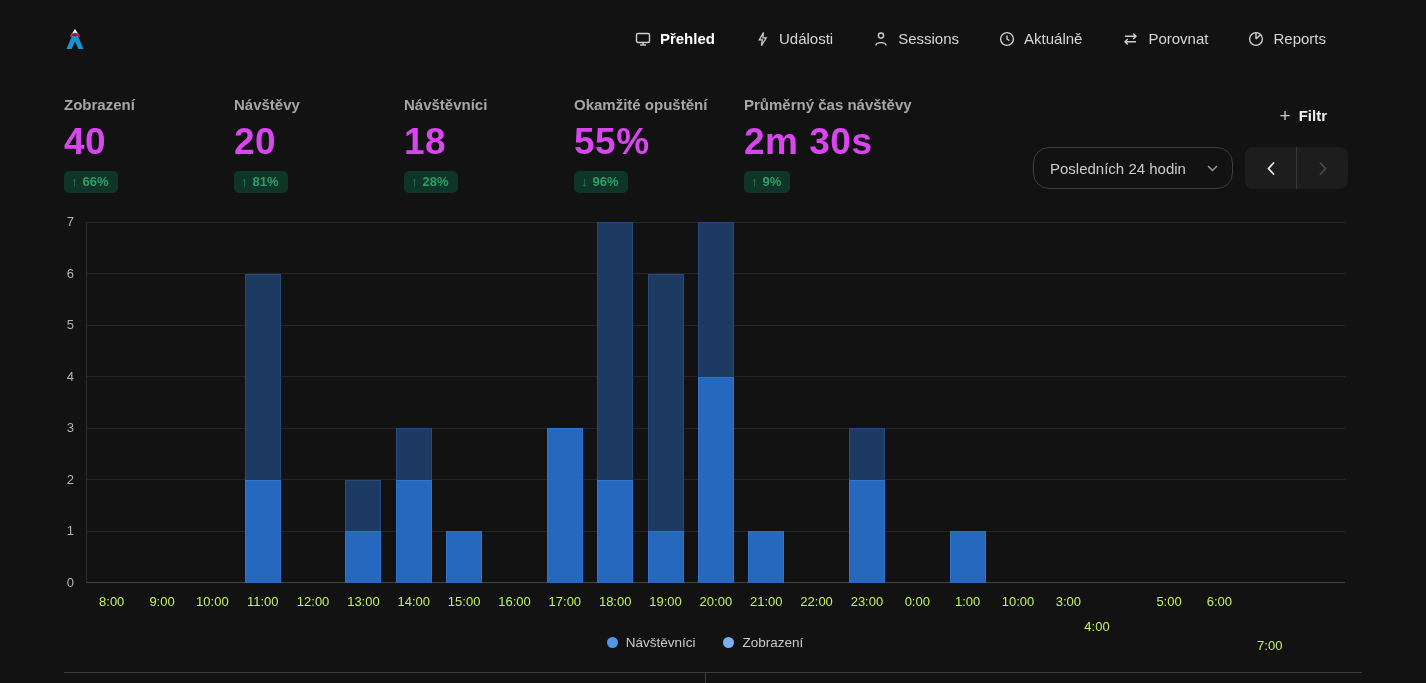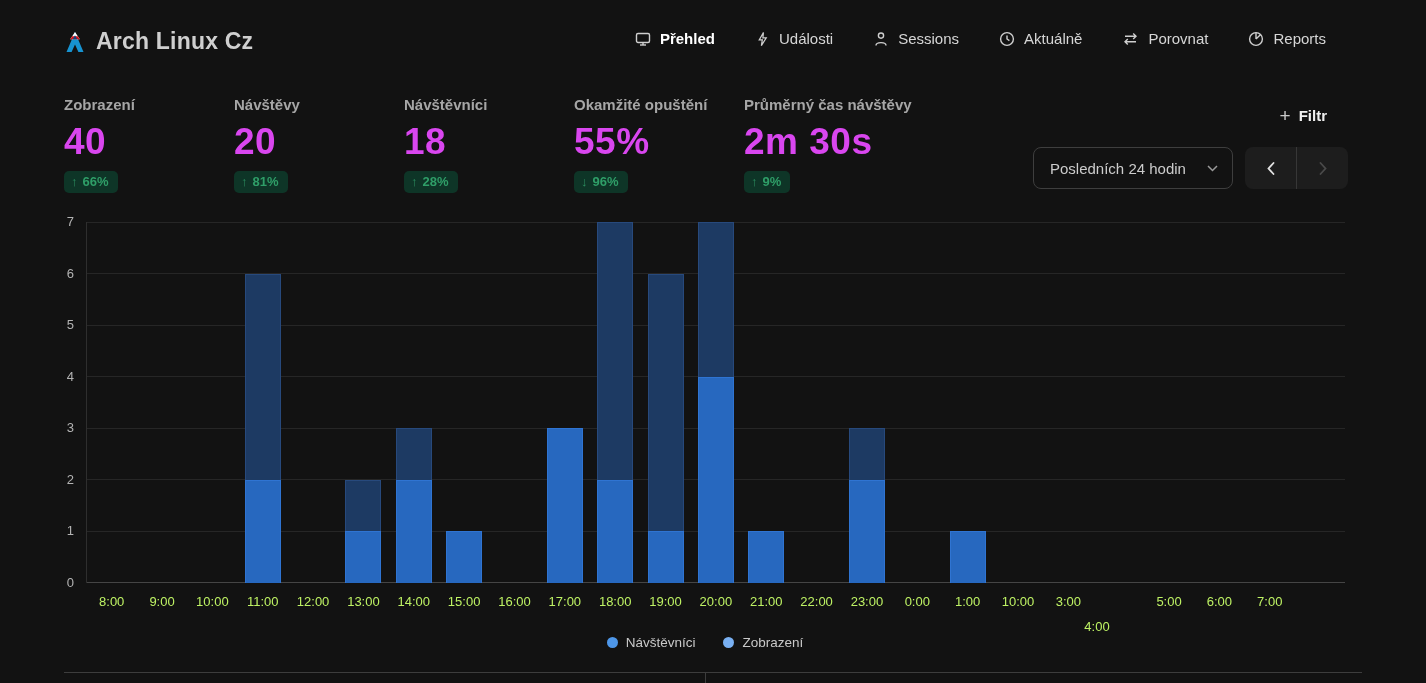--- a/index.html
+++ b/index.html
@@ -30,21 +30,21 @@
     background:#0e3527; border-radius:5px;
     font-size:13px; font-weight:700; color:#2f9e68;
   }
   .stat-badge .arrow { font-size:13px; font-weight:400; color:#2c8f60; }
   
   .filter-btn { position:absolute; right:99px; top:106px; display:flex; align-items:center; gap:8px;
     font-size:15px; font-weight:700; color:#f0f0f0; cursor:pointer; }
   .filter-btn .plus { font-size:19px; font-weight:400; color:#c9c9c9; line-height:1; }
   .date-select {
     position:absolute; left:1033px; top:147px; width:200px; height:42px;
-    border:1px solid #3e3e3e; border-radius:8px;
+    border:1px solid #3e3e3e; border-radius:16px;
     display:flex; align-items:center; justify-content:space-between;
     padding:0 14px 0 16px; cursor:pointer;
   }
   .date-select-label { font-size:15px; color:#cccccc; }
   .pager { position:absolute; left:1245px; top:147px; width:103px; height:42px;
     background:#1d1d1d; border-radius:8px; display:flex; }
   .pager-half { flex:1; display:flex; align-items:center; justify-content:center; cursor:pointer; }
   .pager-divider { width:1px; background:#373737; margin:0; }
   
   .chart-area { position:absolute; left:86px; top:222px; width:1259px; height:361px; }
@@ -70,21 +70,20 @@
 <div class="header">
   <div class="brand">
     <span>
       <svg width="22" height="22" viewBox="0 0 22 22">
         <polygon points="11,1 2.5,21 7.6,21 11,13.6 14.4,21 19.5,21" fill="#1793d1"></polygon>
         <polygon points="11,1 6.2,8.2 15.8,8.2" fill="#ffffff"></polygon>
         <polygon points="8.2,5.2 6.2,8.2 15.8,8.2 13.8,5.2" fill="#d7141a"></polygon>
         <polygon points="11,4.2 8.8,8.2 13.2,8.2" fill="#11457e"></polygon>
       </svg>
     </span>
-    <span class="brand-title">Arch Linux Cz</span>
   </div>
 
   <div class="nav">
     <div class="nav-item active">
       <span>
         <svg width="16" height="16" viewBox="0 0 16 16" fill="none" stroke-width="1.4">
           <rect x="1.5" y="2.5" width="13" height="9" rx="1.5"></rect>
           <line x1="8" y1="11.5" x2="8" y2="14"></line>
             <line x1="5" y1="14" x2="11" y2="14"></line>
         </svg>
@@ -243,21 +242,21 @@
     <div class="xtick" style="left: 652.25px;">21:00</div>
     <div class="xtick" style="left: 702.6px;">22:00</div>
     <div class="xtick" style="left: 752.95px;">23:00</div>
     <div class="xtick" style="left: 803.3px;">0:00</div>
     <div class="xtick" style="left: 853.65px;">1:00</div>
     <div class="xtick" style="left: 904px;">10:00</div>
     <div class="xtick" style="left: 954.35px;">3:00</div>
     <div class="xtick" style="left: 983px; margin-top: 25px;">4:00</div>
     <div class="xtick" style="left: 1055.05px;">5:00</div>
     <div class="xtick" style="left: 1105.4px;">6:00</div>
-    <div class="xtick" style="left: 1155.75px;">7:00</div>
+    <div class="xtick" style="left: 1155.75px; margin-top: 44px;">7:00</div>
     <div class="bar" style="left: 158.75px; width: 36px; height: 309.429px; background: rgb(29, 58, 99); border-top: 1px solid rgb(39, 73, 124); border-left: 1px solid rgb(39, 73, 124); border-right: 1px solid rgb(39, 73, 124); z-index: 1;"></div>
     <div class="bar" style="left: 259.45px; width: 36px; height: 103.143px; background: rgb(29, 58, 99); border-top: 1px solid rgb(39, 73, 124); border-left: 1px solid rgb(39, 73, 124); border-right: 1px solid rgb(39, 73, 124); z-index: 1;"></div>
     <div class="bar" style="left: 309.8px; width: 36px; height: 154.714px; background: rgb(29, 58, 99); border-top: 1px solid rgb(39, 73, 124); border-left: 1px solid rgb(39, 73, 124); border-right: 1px solid rgb(39, 73, 124); z-index: 1;"></div>
     <div class="bar" style="left: 360.15px; width: 36px; height: 51.5714px; background: rgb(29, 58, 99); border-top: 1px solid rgb(39, 73, 124); border-left: 1px solid rgb(39, 73, 124); border-right: 1px solid rgb(39, 73, 124); z-index: 1;"></div>
     <div class="bar" style="left: 460.85px; width: 36px; height: 154.714px; background: rgb(29, 58, 99); border-top: 1px solid rgb(39, 73, 124); border-left: 1px solid rgb(39, 73, 124); border-right: 1px solid rgb(39, 73, 124); z-index: 1;"></div>
     <div class="bar" style="left: 511.2px; width: 36px; height: 361px; background: rgb(29, 58, 99); border-top: 1px solid rgb(39, 73, 124); border-left: 1px solid rgb(39, 73, 124); border-right: 1px solid rgb(39, 73, 124); z-index: 1;"></div>
     <div class="bar" style="left: 561.55px; width: 36px; height: 309.429px; background: rgb(29, 58, 99); border-top: 1px solid rgb(39, 73, 124); border-left: 1px solid rgb(39, 73, 124); border-right: 1px solid rgb(39, 73, 124); z-index: 1;"></div>
     <div class="bar" style="left: 611.9px; width: 36px; height: 361px; background: rgb(29, 58, 99); border-top: 1px solid rgb(39, 73, 124); border-left: 1px solid rgb(39, 73, 124); border-right: 1px solid rgb(39, 73, 124); z-index: 1;"></div>
     <div class="bar" style="left: 662.25px; width: 36px; height: 51.5714px; background: rgb(29, 58, 99); border-top: 1px solid rgb(39, 73, 124); border-left: 1px solid rgb(39, 73, 124); border-right: 1px solid rgb(39, 73, 124); z-index: 1;"></div>
     <div class="bar" style="left: 762.95px; width: 36px; height: 154.714px; background: rgb(29, 58, 99); border-top: 1px solid rgb(39, 73, 124); border-left: 1px solid rgb(39, 73, 124); border-right: 1px solid rgb(39, 73, 124); z-index: 1;"></div>

